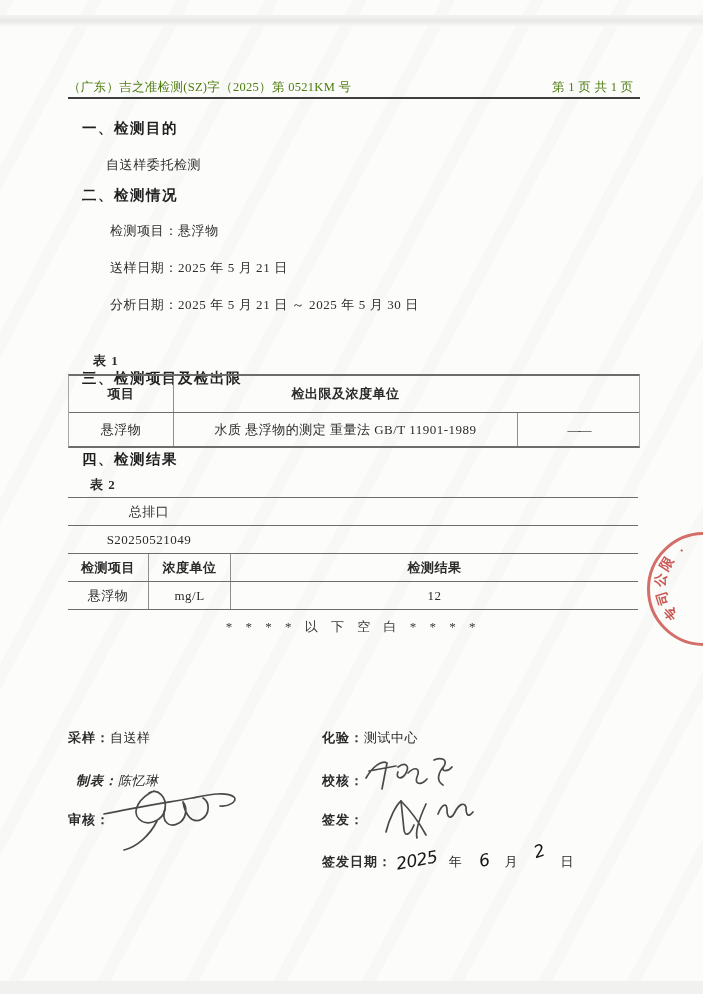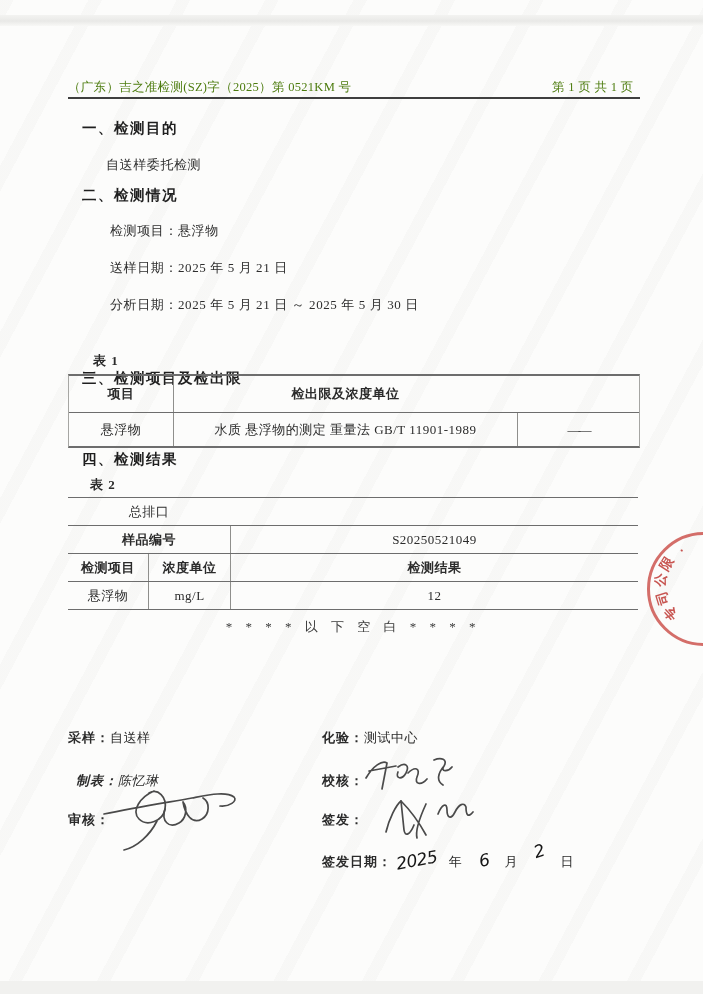--- a/index.html
+++ b/index.html
@@ -106,21 +106,20 @@
   </div>
 
   <div class="abs sec-title" style="left:82px; top:450px;">四、检测结果</div>
   <div class="abs tbl-label" style="left:90px; top:476px;">表 2</div>
 
   <div class="abs t2">
     <div class="row r12">
       <div class="c">总排口</div>
     </div>
     <div class="row r12">
-      <div class="c lbl">样品编号</div>
       <div class="c">S20250521049</div>
     </div>
     <div class="row r34">
       <div class="c lbl">检测项目</div>
       <div class="c lbl">浓度单位</div>
       <div class="c lbl">检测结果</div>
     </div>
     <div class="row r34">
       <div class="c">悬浮物</div>
       <div class="c">mg/L</div>

